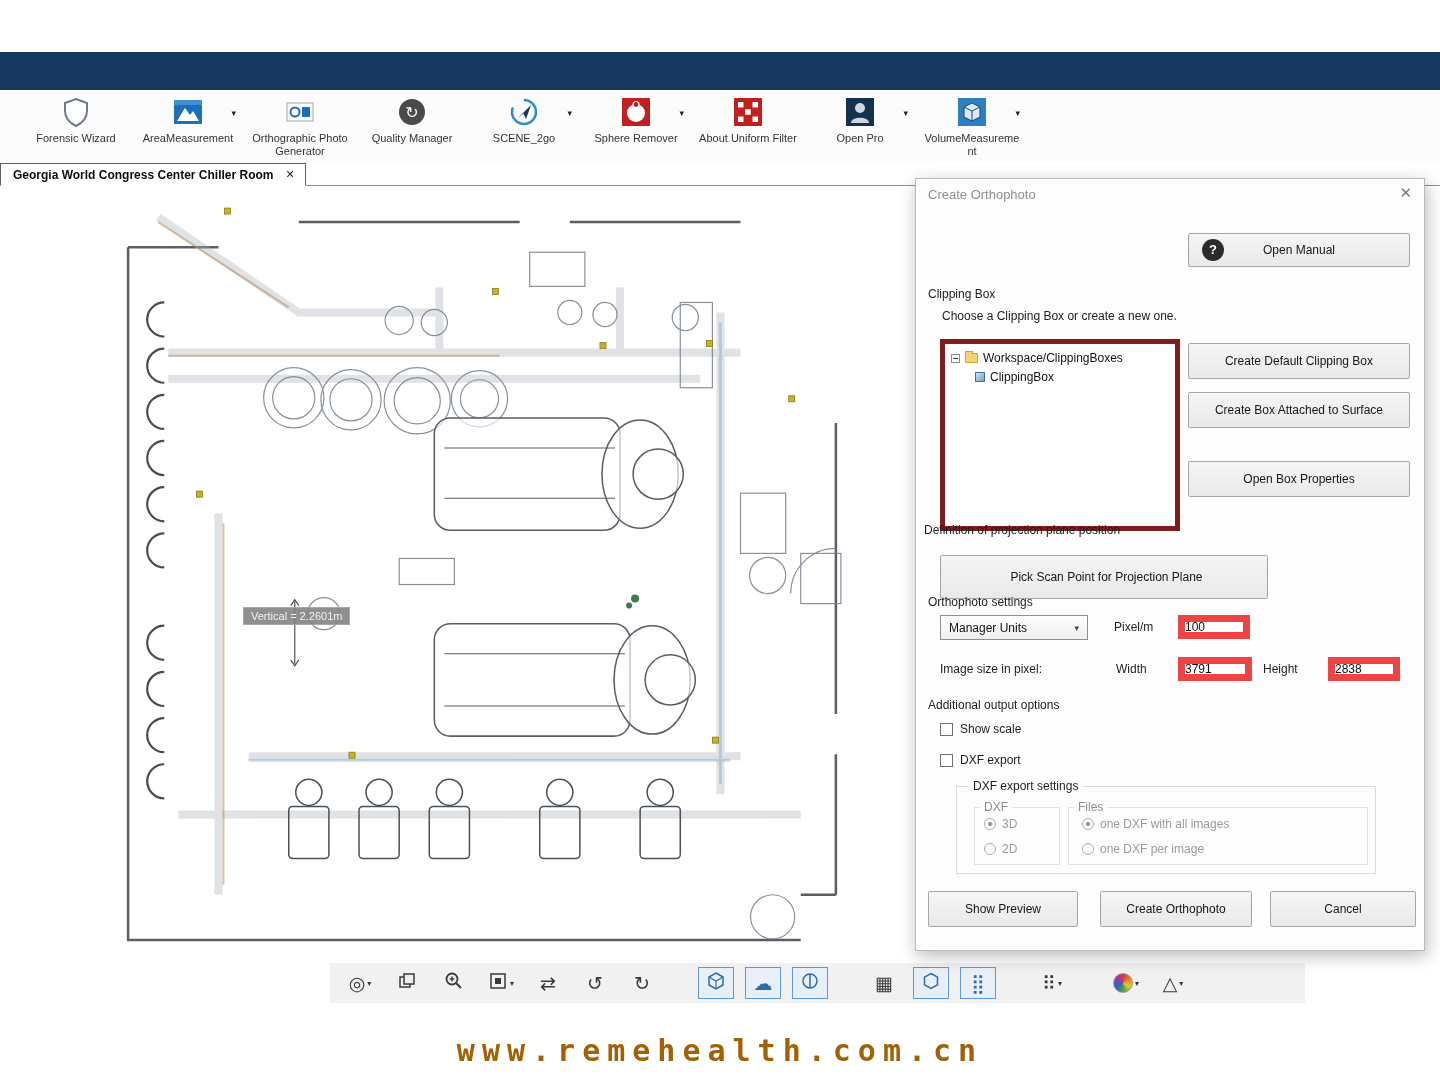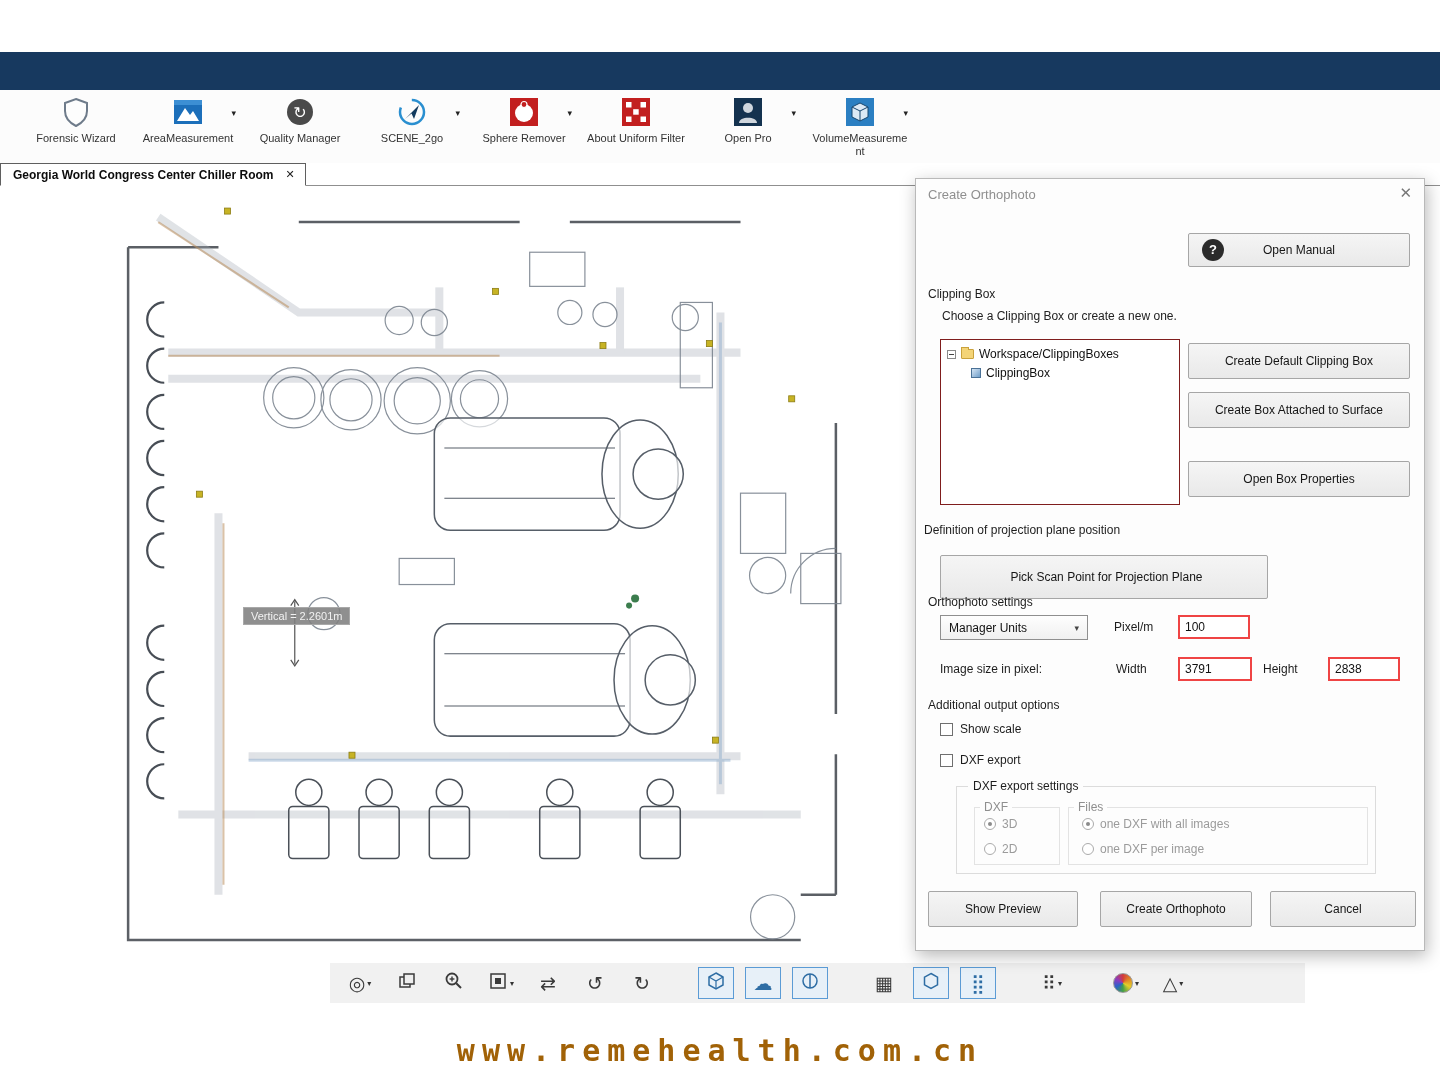--- a/index.html
+++ b/index.html
@@ -21,32 +21,32 @@
   .viewport { position:absolute; left:98px; top:192px; width:768px; height:768px; }
   .tooltip { position:absolute; left:243px; top:607px; background:rgba(128,128,128,.88); border:1px solid #a8a8a8; color:#f2f2f2; font-size:11px; padding:2px 7px; z-index:5; white-space:nowrap; }
 
   .dialog { position:absolute; left:915px; top:178px; width:510px; height:773px; background:#fdfdfd; border:1px solid #b9b9b9; box-shadow:2px 5px 16px rgba(0,0,0,.28); z-index:10; }
   .dlg-title { position:absolute; left:12px; top:8px; font-size:13px; color:#8f8f8f; }
   .dlg-close { position:absolute; right:12px; top:5px; font-size:15px; color:#777; cursor:default; }
   .btn { position:absolute; display:flex; align-items:center; justify-content:center; background:linear-gradient(#f5f5f5,#e9e9e9); border:1px solid #a6a6a6; font-size:12px; color:#161616; border-radius:2px; text-align:center; line-height:1.2; padding:0 6px; }
   .qmark { position:absolute; left:13px; width:22px; height:22px; border-radius:50%; background:#2b2b2b; color:#fff; font-weight:bold; display:flex; align-items:center; justify-content:center; font-size:13px; }
   .sect { position:absolute; font-size:12px; color:#1d1d1d; }
   .hint { position:absolute; left:26px; top:130px; font-size:12px; color:#222; }
-  .tree { position:absolute; left:24px; top:160px; width:240px; height:166px; background:#fff; border:1px solid #7f1d1d; font-size:12px; color:#111; padding:7px 6px; }
+  .tree { position:absolute; left:24px; top:160px; width:240px; height:192px; background:#fff; border:5px solid #7f1d1d; font-size:12px; color:#111; padding:7px 6px; }
   .tree-row { display:flex; align-items:center; gap:5px; margin-bottom:5px; }
   .tree-row.child { margin-left:24px; }
   .expander { width:9px; height:9px; border:1px solid #8a8a8a; position:relative; background:#fff; flex:none; }
   .expander::after { content:""; position:absolute; left:1px; right:1px; top:3px; height:1px; background:#444; }
   .icon-folder { width:13px; height:10px; background:#f4d477; border:1px solid #caa23c; position:relative; border-radius:1px; flex:none; }
   .icon-folder::before { content:""; position:absolute; top:-3px; left:-1px; width:6px; height:2px; background:#f4d477; border:1px solid #caa23c; border-bottom:none; }
   .icon-cube { width:10px; height:10px; background:linear-gradient(135deg,#d5e5f4,#6f9ec9); border:1px solid #4a7196; flex:none; }
 
   .select { position:absolute; left:24px; top:436px; width:148px; height:25px; border:1px solid #8f8f8f; background:linear-gradient(#fefefe,#f0f0f0); display:flex; align-items:center; padding:0 8px; font-size:12px; color:#111; }
   .select .chev { margin-left:auto; font-size:9px; color:#444; }
-  .tinput { position:absolute; height:24px; border:2px solid #ef4444; background:#fff; font-size:12px; padding-left:5px; font-family:"Liberation Sans",sans-serif; color:#111; }
+  .tinput { position:absolute; height:24px; border:7px solid #ef4444; background:#fff; font-size:12px; font-family:"Liberation Sans",sans-serif; color:#111; }
 
   .cbrow { position:absolute; display:flex; align-items:center; gap:7px; font-size:12px; color:#1d1d1d; }
   .cbox { width:13px; height:13px; border:1px solid #6f6f6f; background:#fff; flex:none; }
 
   .grp { position:absolute; left:40px; top:607px; width:420px; height:88px; border:1px solid #dcdcdc; }
   .grp-label { position:absolute; background:#fdfdfd; padding:0 5px; font-size:12px; color:#1d1d1d; }
   .subgrp { position:absolute; border:1px solid #e3e3e3; }
   .sub-label { position:absolute; background:#fdfdfd; padding:0 4px; font-size:12px; color:#8f8f8f; }
   .radiorow { position:absolute; display:flex; gap:6px; align-items:center; font-size:12px; color:#9b9b9b; }
   .radio { width:12px; height:12px; border:1px solid #ababab; border-radius:50%; background:#fff; position:relative; flex:none; }
@@ -84,20 +84,30 @@
         <svg width="34" height="34" viewBox="0 0 34 34">
             <rect x="3" y="5" width="28" height="24" fill="#1c6fba"></rect>
             <rect x="3" y="5" width="28" height="5" fill="#3c8fd4"></rect>
             <path d="M6 26 L14 13 L19 20 L22 16 L28 26 Z" fill="#fff"></path>
           </svg>
       </span>
       <span class="tarrow">▾</span>
       <span class="tlabel">AreaMeasurement</span>
     </div>
 
+    <div class="titem">
+      <span class="ticon">
+        <svg width="34" height="34" viewBox="0 0 34 34">
+            <rect x="4" y="8" width="26" height="18" fill="#fff" stroke="#9aa4ae"></rect>
+            <circle cx="12" cy="17" r="4.5" fill="none" stroke="#1c6fba" stroke-width="2"></circle>
+            <rect x="19" y="12" width="8" height="10" fill="#1c6fba"></rect>
+          </svg>
+      </span>
+      <span class="tlabel">Orthographic Photo Generator</span>
+    </div>
 
     <div class="titem">
       <span class="ticon">
         <svg width="34" height="34" viewBox="0 0 34 34">
             <circle cx="17" cy="17" r="13" fill="#4a4a4a"></circle>
             <text x="17" y="23" font-size="16" fill="#fff" text-anchor="middle">↻</text>
           </svg>
       </span>
       <span class="tlabel">Quality Manager</span>
     </div>

